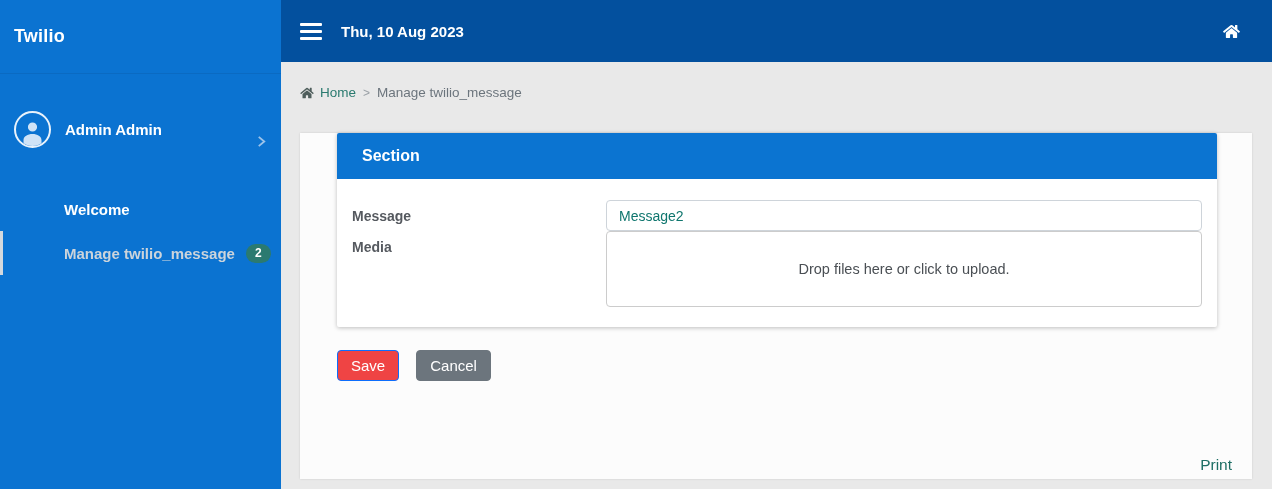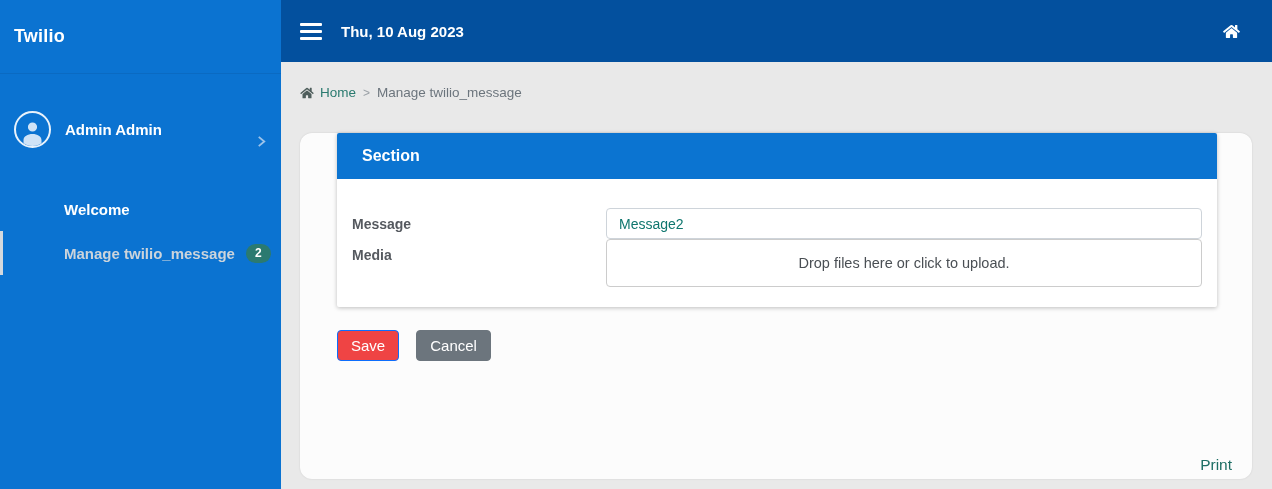--- a/index.html
+++ b/index.html
@@ -65,46 +65,46 @@
     display:flex; align-items:center; padding:23px 0 0 19px; font-size:13.5px;
   }
   .bc-home-icon { display:flex; margin-right:6px; }
   .bc-home-icon svg { width:14px; height:12px; fill:#4f5e5c; }
   .bc-home-link { color:#2a7a6f; text-decoration:none; cursor:pointer; }
   .bc-sep { color:#9aa0a6; margin:0 7px; font-size:12px; }
   .bc-current { color:#6c757d; }
 
   .card {
     margin:17px 20px 0 19px; height:346px; background:#fcfcfc;
-    box-shadow:0 0 2px rgba(0,0,0,0.12); position:relative;border-radius:12px;
+    box-shadow:0 0 2px rgba(0,0,0,0.12); position:relative;
   }
   .section {
     margin:33px 35px 0 37px; background:#fff;
     box-shadow:0 1px 4px rgba(0,0,0,0.25); border-radius:2px;
   }
   .section-header {
     height:46px; background:#0b74d1; display:flex; align-items:center;
     padding:0 25px; border-radius:2px 2px 0 0;
   }
   .section-title { color:#fff; font-size:16px; font-weight:700; }
   .section-body { padding:21px 15px 20px; }
-  .form-row { display:flex;margin-top:8px; }
+  .form-row { display:flex; }
   .form-row + .form-row { margin-top:0; }
   .form-label {
     width:254px; flex:0 0 254px; padding-top:8px;
     font-size:14px; font-weight:700; color:#55595f;
   }
   .form-control-wrap { flex:1; }
   .text-input {
     width:100%; height:31px; border:1px solid #ced4da; border-radius:4px;
     padding:4px 12px; font-size:14px; color:#0f766e; background:#fff;
     font-family:"Liberation Sans", sans-serif; outline:none;
   }
   .dropzone {
-    height:48px; border:1px solid #ccc; border-radius:4px; background:#fff;
+    height:76px; border:1px solid #ccc; border-radius:4px; background:#fff;
     display:flex; align-items:center; justify-content:center;
     color:#4a4f54; font-size:14.5px; cursor:pointer;
   }
 
   .actions { margin:23px 0 0 37px; display:flex; gap:17px; }
   .btn {
     height:31px; padding:0 13px; border-radius:4px; font-size:15px; color:#fff;
     border:1px solid transparent; cursor:pointer; display:flex; align-items:center;
     font-family:"Liberation Sans", sans-serif;
   }

